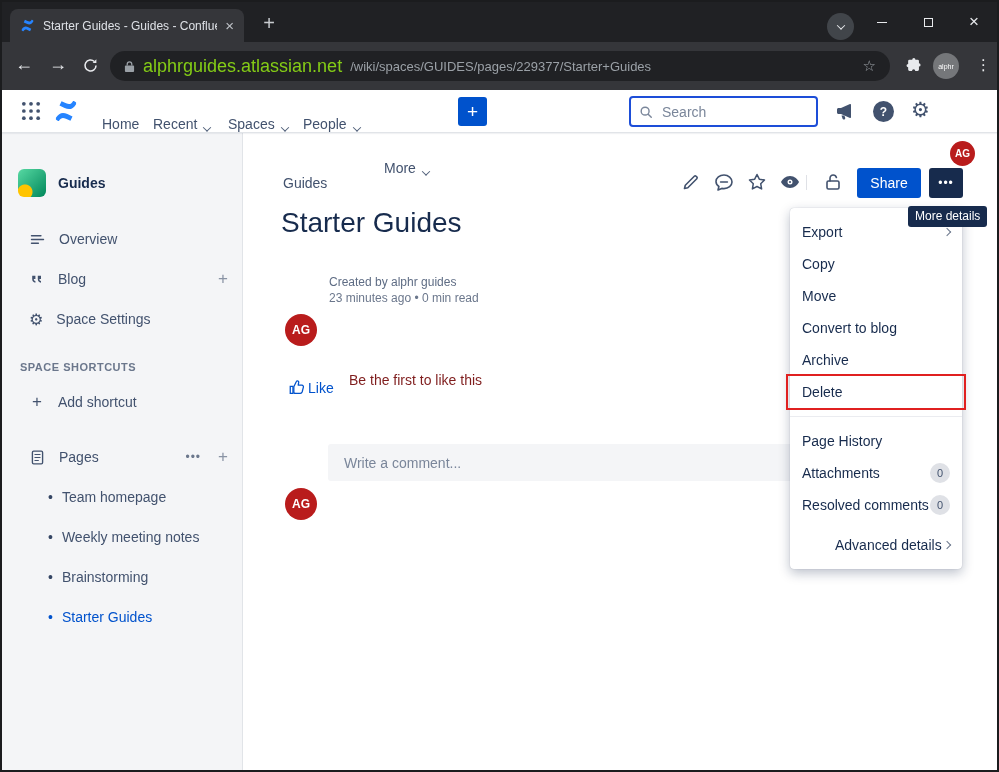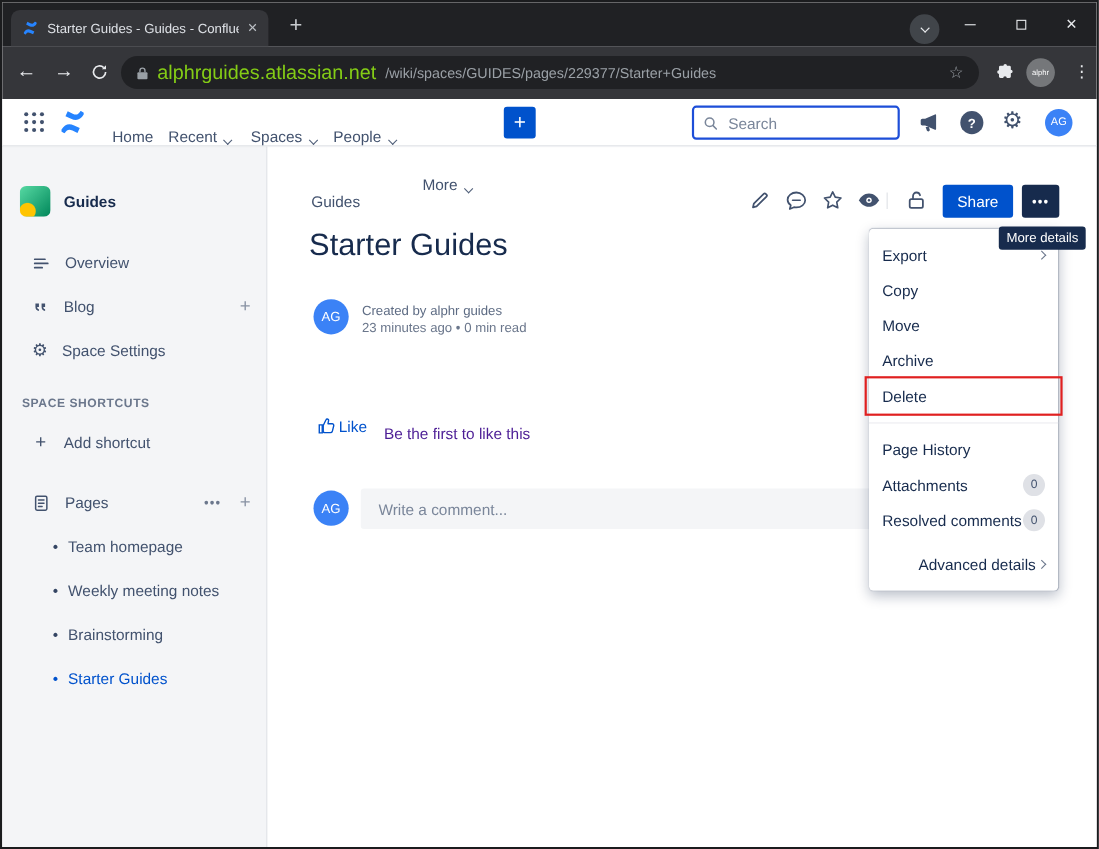--- a/index.html
+++ b/index.html
@@ -44,21 +44,21 @@
   .chev.white { border-color:#e8eaed; width:6px; height:6px; }
   .createbtn { position:absolute; left:456px; top:7px; width:29px; height:29px; background:#0052CC;
                border-radius:3px; color:#fff; font-size:19px; display:flex; align-items:center; justify-content:center; }
   .searchbox { position:absolute; left:627px; top:6px; width:189px; height:31px; border:2px solid #1d4ed8;
                border-radius:4px; background:#fff; display:flex; align-items:center; gap:7px; padding:0 8px; }
   .searchbox input { flex:1; min-width:0; border:0; outline:0; font-size:14px; color:#172B4D; font-family:inherit; background:transparent; }
   .searchbox input::placeholder { color:#7A869A; }
   .helpcirc { position:absolute; left:871px; top:11px; width:21px; height:21px; border-radius:50%;
               background:#42526E; color:#fff; font-size:12px; font-weight:700; display:flex; align-items:center; justify-content:center; }
   .gearchar { position:absolute; left:909px; top:8px; font-size:21px; color:#42526E; line-height:24px; }
-  .avatar { border-radius:50%; background:#3b82f6; color:#fff; font-weight:400; display:flex; align-items:center; justify-content:center; }
+  .avatar { border-radius:50%; background:#b91c1c; color:#fff; font-weight:700; display:flex; align-items:center; justify-content:center;margin-top:42px; }
   .avatar-top { position:absolute; left:948px; top:9px; width:25px; height:25px; font-size:10px; }
 
   
   .sidebar { position:absolute; top:131px; left:0; width:241px; bottom:0; background:#F4F5F7; border-right:1px solid #E1E4E8; }
   .space-head { position:absolute; left:16px; top:36px; display:flex; align-items:center; gap:12px; }
   .space-logo { width:28px; height:28px; border-radius:6px;
                 background: radial-gradient(circle at 25% 82%, #FFC400 0 7px, rgba(0,0,0,0) 8px),
                             linear-gradient(135deg,#57D9A3,#00875A); }
   .space-name { font-size:14px; font-weight:700; color:#172B4D; }
   .side-row { position:absolute; left:27px; right:14px; height:24px; display:flex; align-items:center; gap:13px;
@@ -80,21 +80,21 @@
   .sharebtn { position:absolute; left:613px; top:35px; width:64px; height:30px; background:#0052CC;
               border-radius:3px; color:#fff; font-size:14px; font-weight:500; display:flex; align-items:center; justify-content:center; }
   .morebtn { position:absolute; left:685px; top:35px; width:34px; height:30px; background:#172B4D;
              border-radius:3px; color:#fff; font-size:12px; letter-spacing:1px; display:flex; align-items:center; justify-content:center; }
   .page-title { position:absolute; left:37px; top:74px; font-size:28px; font-weight:500; color:#172B4D; }
   .byline-avatar { position:absolute; left:41px; top:139px; width:32px; height:32px; font-size:12px; }
   .byline { position:absolute; left:85px; top:141px; font-size:12px; color:#5E6C84; line-height:16px; }
   .byline .meta { color:#6B778C; }
   .like-ic { position:absolute; left:44px; top:245px; width:18px; height:18px; color:#0052CC; }
   .like-label { position:absolute; left:64px; top:247px; font-size:14px; color:#0052CC; }
-  .like-hint { position:absolute; left:105px; top:253px; font-size:14px; color:#4c1d95; }
+  .like-hint { position:absolute; left:105px; top:239px; font-size:14px; color:#7f1d1d; }
   .cmt-avatar { position:absolute; left:41px; top:313px; width:32px; height:32px; font-size:12px; }
   .cmt-box { position:absolute; left:84px; top:311px; right:36px; height:37px; background:#F4F5F7; border-radius:3px;
              display:flex; align-items:center; }
   .cmt-box input { flex:1; border:0; outline:0; background:transparent; font-size:14px; font-family:inherit;
                    color:#172B4D; padding:0 16px; }
   .cmt-box input::placeholder { color:#7A869A; }
 
   
   .menu { position:absolute; left:788px; top:206px; width:172px; background:#fff; border-radius:4px;
           padding:8px 0; box-shadow:0 4px 12px rgba(9,30,66,.28), 0 0 1px rgba(9,30,66,.31); z-index:50; }
@@ -368,20 +368,23 @@
       <span>Export</span>
       <span class="chev right"></span>
     </div>
     <div class="menu-item">
       <span>Copy</span>
     </div>
     <div class="menu-item">
       <span>Move</span>
     </div>
     <div class="menu-item">
+      <span>Convert to blog</span>
+    </div>
+    <div class="menu-item">
       <span>Archive</span>
     </div>
     <div class="menu-item">
       <span>Delete</span>
       <span class="del-highlight"></span>
     </div>
     <div class="menu-divider"></div>
     <div class="menu-item">
       <span>Page History</span>
     </div>

